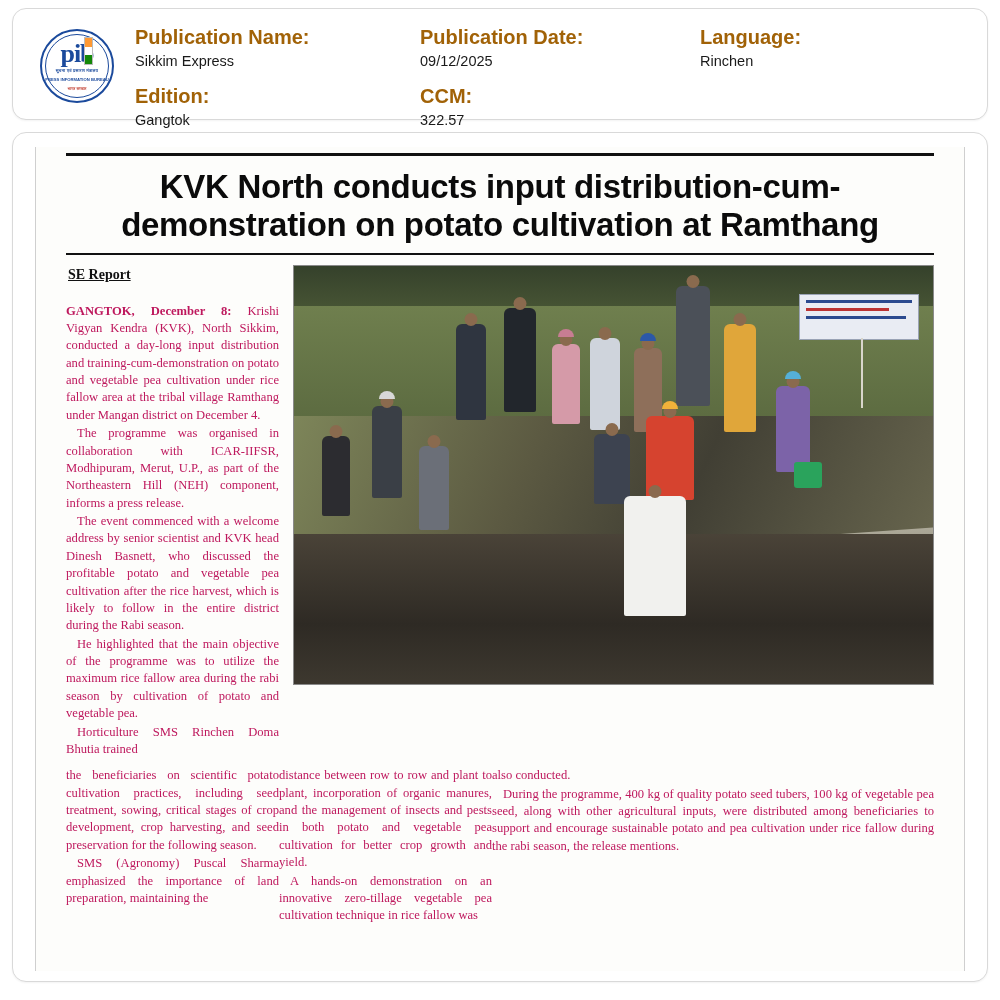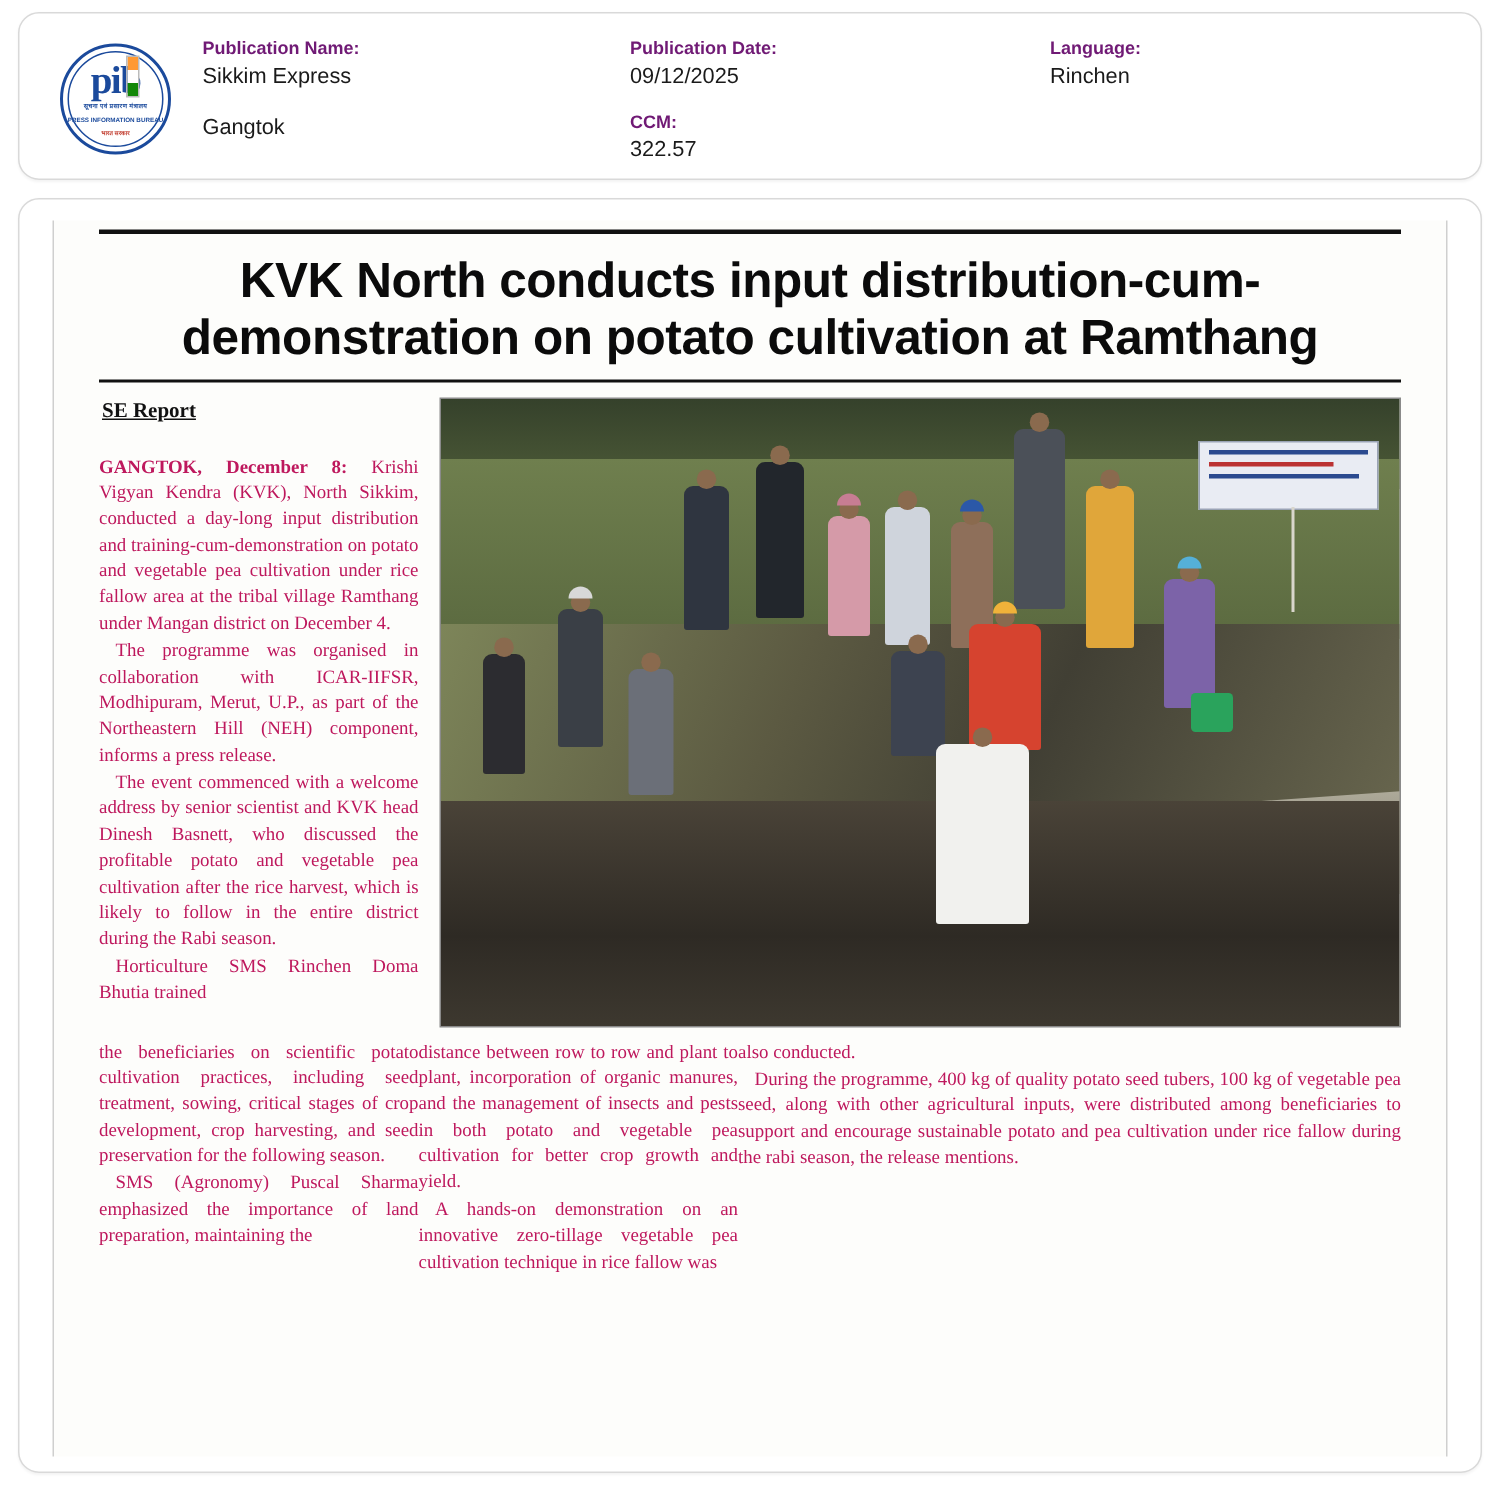--- a/index.html
+++ b/index.html
@@ -110,23 +110,23 @@
   .meta-grid {
     flex: 1 1 auto;
     display: grid;
     grid-template-columns: 285px 280px auto;
     grid-template-rows: auto auto;
     row-gap: 14px;
     padding-left: 10px;
     padding-top: 4px;
   }
   .meta-label {
-    font-size: 12px;
-    font-weight: bold;
-    color: #701a75;
+    font-size: 20px;
+    font-weight: bold;
+    color: #a16207;
     line-height: 1.25;
   }
   .meta-value {
     font-size: 14.5px;
     color: #1a1a1a;
     line-height: 1.25;
     margin-top: 2px;
   }
 
   
@@ -316,20 +316,21 @@
       </div>
       <div>
         <div class="meta-label">Publication Date:</div>
         <div class="meta-value">09/12/2025</div>
       </div>
       <div>
         <div class="meta-label">Language:</div>
         <div class="meta-value">Rinchen</div>
       </div>
       <div>
+        <div class="meta-label">Edition:</div>
         <div class="meta-value">Gangtok</div>
       </div>
       <div>
         <div class="meta-label">CCM:</div>
         <div class="meta-value">322.57</div>
       </div>
     </div>
   </div>
 
   <div class="clip-card">
@@ -342,20 +343,21 @@
       <div class="rule-under"></div>
 
       <div class="body-top">
 
         <div class="col-first">
           <div class="byline">SE Report</div>
           <div class="newscol">
             <p class="first"><span class="lead">GANGTOK, December 8:</span><span> Krishi Vigyan Kendra (KVK), North Sikkim, conducted a day-long input distribution and training-cum-demonstration on potato and vegetable pea cultivation under rice fallow area at the tribal village Ramthang under Mangan district on December 4.</span></p>
             <p>The programme was organised in collaboration with ICAR-IIFSR, Modhipuram, Merut, U.P., as part of the Northeastern Hill (NEH) component, informs a press release.</p>
             <p>The event commenced with a welcome address by senior scientist and KVK head Dinesh Basnett, who discussed the profitable potato and vegetable pea cultivation after the rice harvest, which is likely to follow in the entire district during the Rabi season.</p>
+            <p>He highlighted that the main objective of the programme was to utilize the maximum rice fallow area during the rabi season by cultivation of potato and vegetable pea.</p>
             <p>Horticulture SMS Rinchen Doma Bhutia trained</p>
           </div>
         </div>
 
         <div class="photo-wrap">
           <div class="photo">
             <div class="sky"></div>
             <div class="hill"></div>
             <div class="field"></div>
             <div class="rockband"></div>

